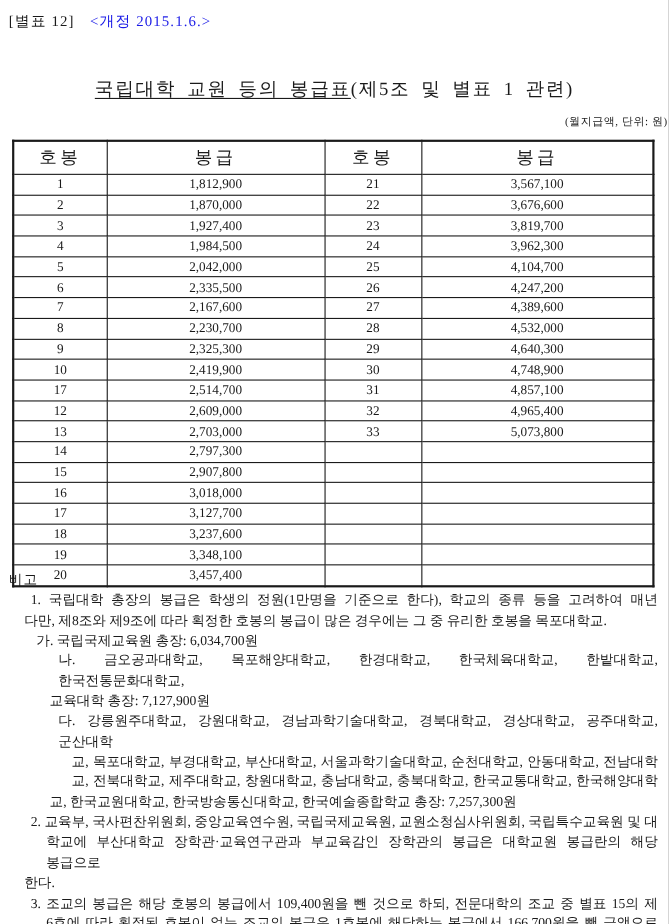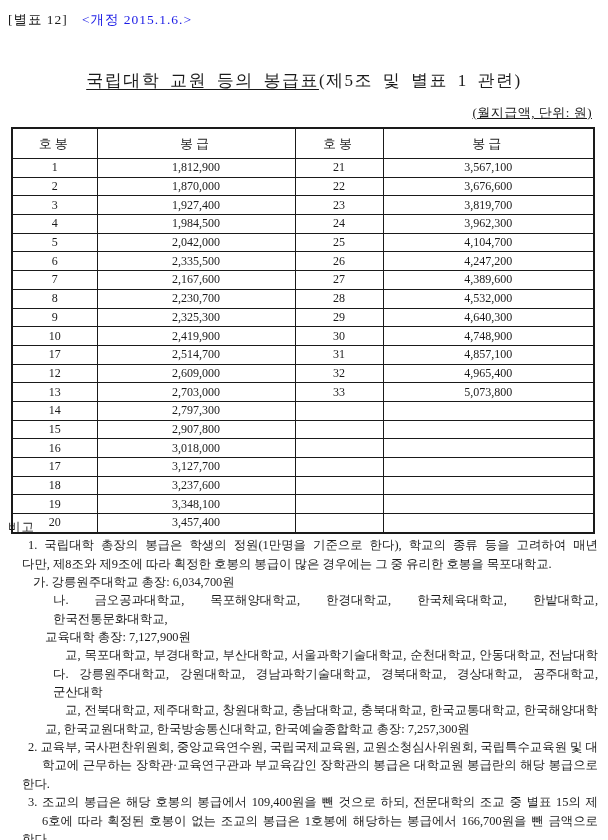--- a/index.html
+++ b/index.html
@@ -5,28 +5,28 @@
   html,body { margin:0; padding:0; background:#888; }
   .page {
     position:relative; width:608px; height:840px; background:#ffffff;
     font-family:"Liberation Serif","DejaVu Serif",serif; color:#1a1a1a;
     margin:0 auto; overflow:hidden;
   }
   .annex-line { position:absolute; left:8px; top:11px; font-size:13.5px; letter-spacing:1px; white-space:nowrap; }
   .annex-line .rev { color:#1a1ae6; margin-left:14px; }
   .doc-title { position:absolute; top:69px; left:0; width:100%; text-align:center; font-size:17px; letter-spacing:1.5px; word-spacing:4px; white-space:nowrap; }
   .doc-title .u { text-decoration:underline; text-underline-offset:3px; }
-  .unit-note { position:absolute; top:104px; right:16px; font-size:13px; letter-spacing:0.5px;text-decoration:underline; }
+  .unit-note { position:absolute; top:104px; right:1px; font-size:10px; letter-spacing:0.5px; }
   table.salary { position:absolute; top:127px; left:11px; width:582px; border-collapse:collapse; table-layout:fixed; border:2px solid #1a1a1a; }
   table.salary col.c1 { width:85px; }
   table.salary col.c2 { width:198px; }
   table.salary col.c3 { width:88px; }
   table.salary col.c4 { width:211px; }
   table.salary th, table.salary td { border:1px solid #1a1a1a; text-align:center; vertical-align:middle; padding:0; }
-  table.salary thead th { height:29px; font-weight:normal; font-size:13px; letter-spacing:3px; }
+  table.salary thead th { height:29px; font-weight:normal; font-size:16px; letter-spacing:3px; }
   table.salary tbody td { height:17.7px; font-size:12px; }
   .notes { position:absolute; top:518px; left:8px; width:590px; font-size:12.4px; line-height:18.35px; word-break:keep-all; }
   .notes .heading { letter-spacing:1px; }
   .line { }
   .line.j { text-align:justify; text-align-last:justify;margin-left:20px; }
   .pad1 { padding-left:14px; }
   .pad2 { padding-left:25px; }
   .pad3 { padding-left:37px; }
 </style>
 </head>
@@ -181,29 +181,29 @@
           <td></td>
         </tr>
       </tbody>
   </table>
 
   <div class="notes">
     <div class="heading">비고</div>
     <div>
         <div class="line pad0 j">1. 국립대학 총장의 봉급은 학생의 정원(1만명을 기준으로 한다), 학교의 종류 등을 고려하여 매년</div>
         <div class="line pad1">다만, 제8조와 제9조에 따라 획정한 호봉의 봉급이 많은 경우에는 그 중 유리한 호봉을 목포대학교.</div>
-        <div class="line pad2">가. 강릉원주대학교 총장: 6,034,700원</div>
+        <div class="line pad2">가. 국립국제교육원 총장: 6,034,700원</div>
         <div class="line pad2 j">나. 금오공과대학교, 목포해양대학교, 한경대학교, 한국체육대학교, 한밭대학교, 한국전통문화대학교,</div>
         <div class="line pad3">교육대학 총장: 7,127,900원</div>
+        <div class="line pad2 j">다. 강릉원주대학교, 강원대학교, 경남과학기술대학교, 경북대학교, 경상대학교, 공주대학교, 군산대학</div>
         <div class="line pad3 j">교, 목포대학교, 부경대학교, 부산대학교, 서울과학기술대학교, 순천대학교, 안동대학교, 전남대학</div>
-        <div class="line pad2 j">다. 강릉원주대학교, 강원대학교, 경남과학기술대학교, 경북대학교, 경상대학교, 공주대학교, 군산대학</div>
         <div class="line pad3 j">교, 전북대학교, 제주대학교, 창원대학교, 충남대학교, 충북대학교, 한국교통대학교, 한국해양대학</div>
         <div class="line pad3">교, 한국교원대학교, 한국방송통신대학교, 한국예술종합학교 총장: 7,257,300원</div>
         <div class="line pad0 j">2. 교육부, 국사편찬위원회, 중앙교육연수원, 국립국제교육원, 교원소청심사위원회, 국립특수교육원 및 대</div>
-        <div class="line pad1 j">학교에 근무하는 장학관·교육연구관과 부교육감인 장학관의 봉급은 대학교원 봉급란의 해당 봉급으로</div>
+        <div class="line pad1 j">학교에 부산대학교 장학관·교육연구관과 부교육감인 장학관의 봉급은 대학교원 봉급란의 해당 봉급으로</div>
         <div class="line pad1">한다.</div>
         <div class="line pad0 j">3. 조교의 봉급은 해당 호봉의 봉급에서 109,400원을 뺀 것으로 하되, 전문대학의 조교 중 별표 15의 제</div>
         <div class="line pad1 j">6호에 따라 획정된 호봉이 없는 조교의 봉급은 1호봉에 해당하는 봉급에서 166,700원을 뺀 금액으로</div>
         <div class="line pad1">한다.</div>
       </div>
   </div>
 
 </div>
 
 </body></html>

